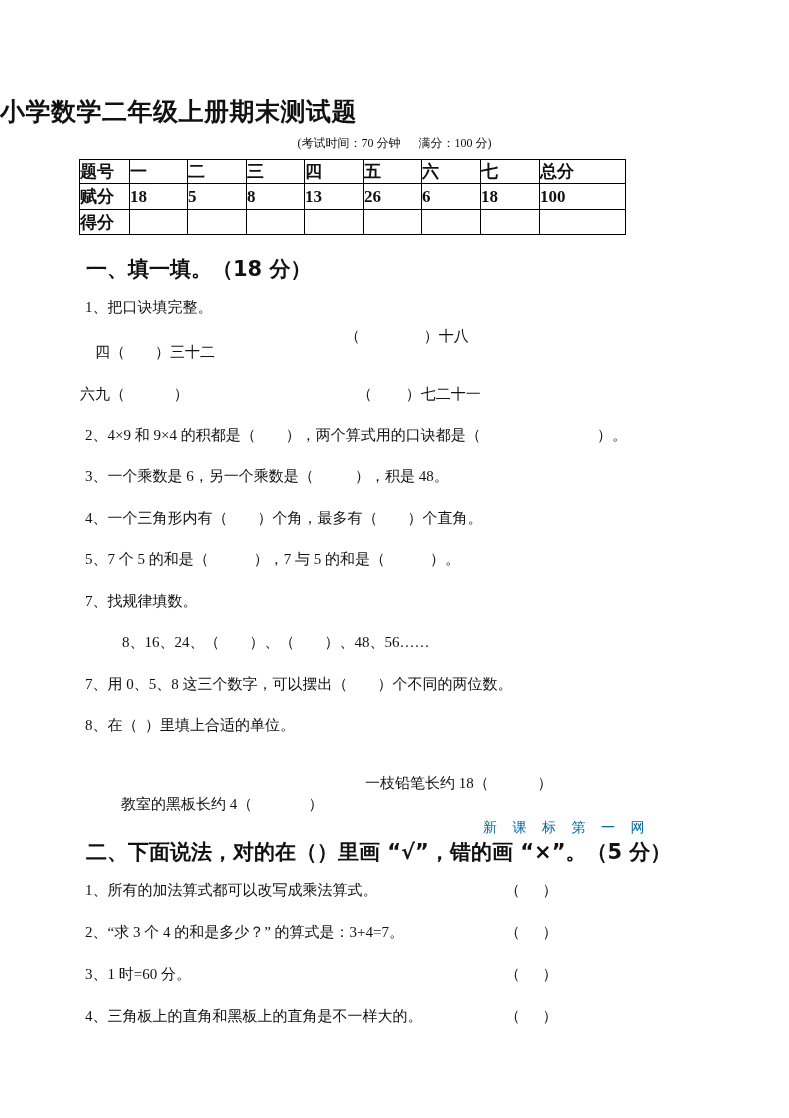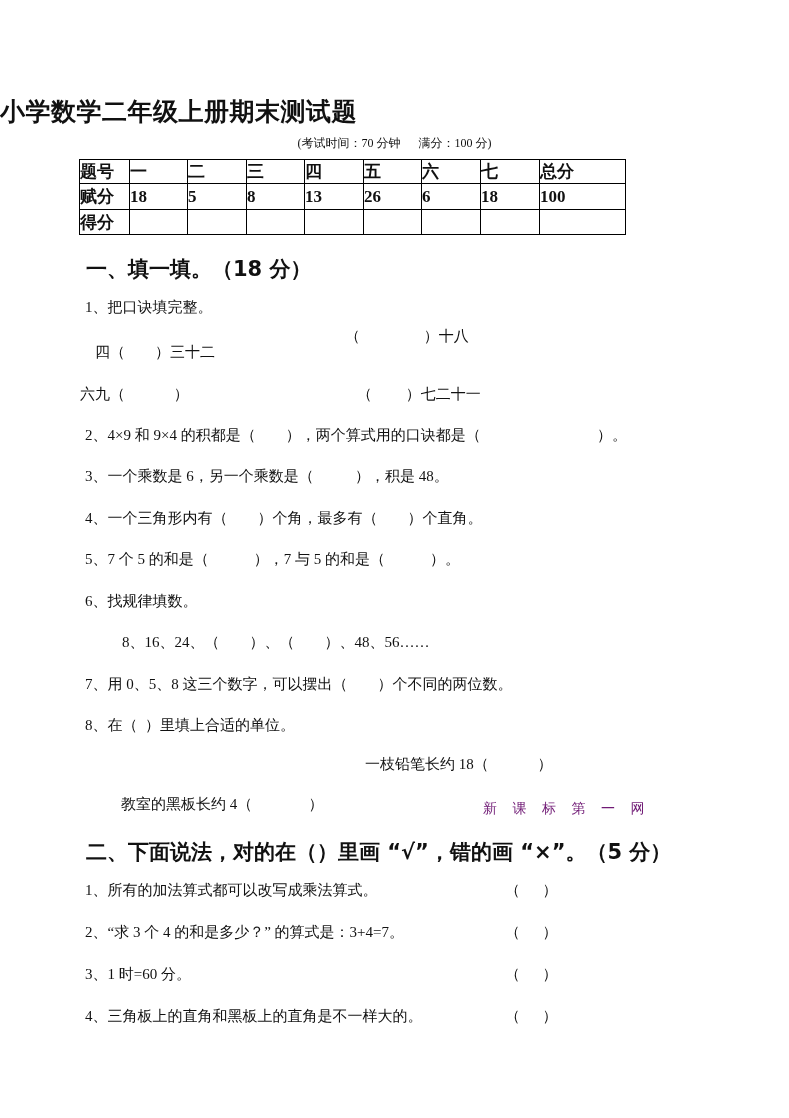--- a/index.html
+++ b/index.html
@@ -56,22 +56,23 @@
   }
   .heading {
     font-family: "DejaVu Sans", "Liberation Sans", sans-serif;
     font-weight: bold;
     font-size: 21px;
   }
   .watermark {
     position: absolute;
     white-space: pre;
     font-size: 14px;
-    color: #701a75;
+    color: #0369a1;
     letter-spacing: 6px;
+    margin-top: 19px;
   }
 </style>
 </head>
 <body>
 
 <div class="page">
 
   <div class="doc-title">小学数学二年级上册期末测试题</div>
   <div class="doc-subtitle">(考试时间：70 分钟      满分：100 分)</div>
 
@@ -129,26 +130,26 @@
   <div class="line" style="top:298px; left:85px;">1、把口诀填完整。</div>
   <div class="line" style="top:343px; left:95px;">四（        ）三十二</div>
   <div class="line" style="top:327px; left:345px;">（                 ）十八</div>
   <div class="line" style="top:385px; left:80px;">六九（             ）</div>
   <div class="line" style="top:385px; left:357px;">（         ）七二十一</div>
 
   <div class="line" style="top:426px; left:85px;">2、4×9 和 9×4 的积都是（        ），两个算式用的口诀都是（                               ）。</div>
   <div class="line" style="top:467px; left:85px;">3、一个乘数是 6，另一个乘数是（           ），积是 48。</div>
   <div class="line" style="top:509px; left:85px;">4、一个三角形内有（        ）个角，最多有（        ）个直角。</div>
   <div class="line" style="top:550px; left:85px;">5、7 个 5 的和是（            ），7 与 5 的和是（            ）。</div>
-  <div class="line" style="top:592px; left:85px;">6、找规律填数。</div>
+  <div class="line" style="top:592px; left:85px;">7、找规律填数。</div>
   <div class="line" style="top:633px; left:122px;">8、16、24、（        ）、（        ）、48、56……</div>
   <div class="line" style="top:675px; left:85px;">7、用 0、5、8 这三个数字，可以摆出（        ）个不同的两位数。</div>
   <div class="line" style="top:716px; left:85px;">8、在（  ）里填上合适的单位。</div>
   <div class="line" style="top:755px; left:121px;margin-top:40px;">教室的黑板长约 4（               ）</div>
-  <div class="line" style="top:755px; left:365px;">一枝铅笔长约 18（             ）</div>
+  <div class="line" style="top:774px; left:365px;">一枝铅笔长约 18（             ）</div>
   <div class="watermark" style="top:800px; left:483px;">新 课 标 第 一 网</div>
 
   <div class="line heading" style="top:840px; left:86px;">二、下面说法，对的在（）里画 “√”，错的画 “×”。（5 分）</div>
 
   <div class="line" style="top:881px; left:85px;">1、所有的加法算式都可以改写成乘法算式。</div>
   <div class="line" style="top:881px; left:505px;">（      ）</div>
 
   <div class="line" style="top:923px; left:85px;">2、“求 3 个 4 的和是多少？” 的算式是：3+4=7。</div>
   <div class="line" style="top:923px; left:505px;">（      ）</div>
 

